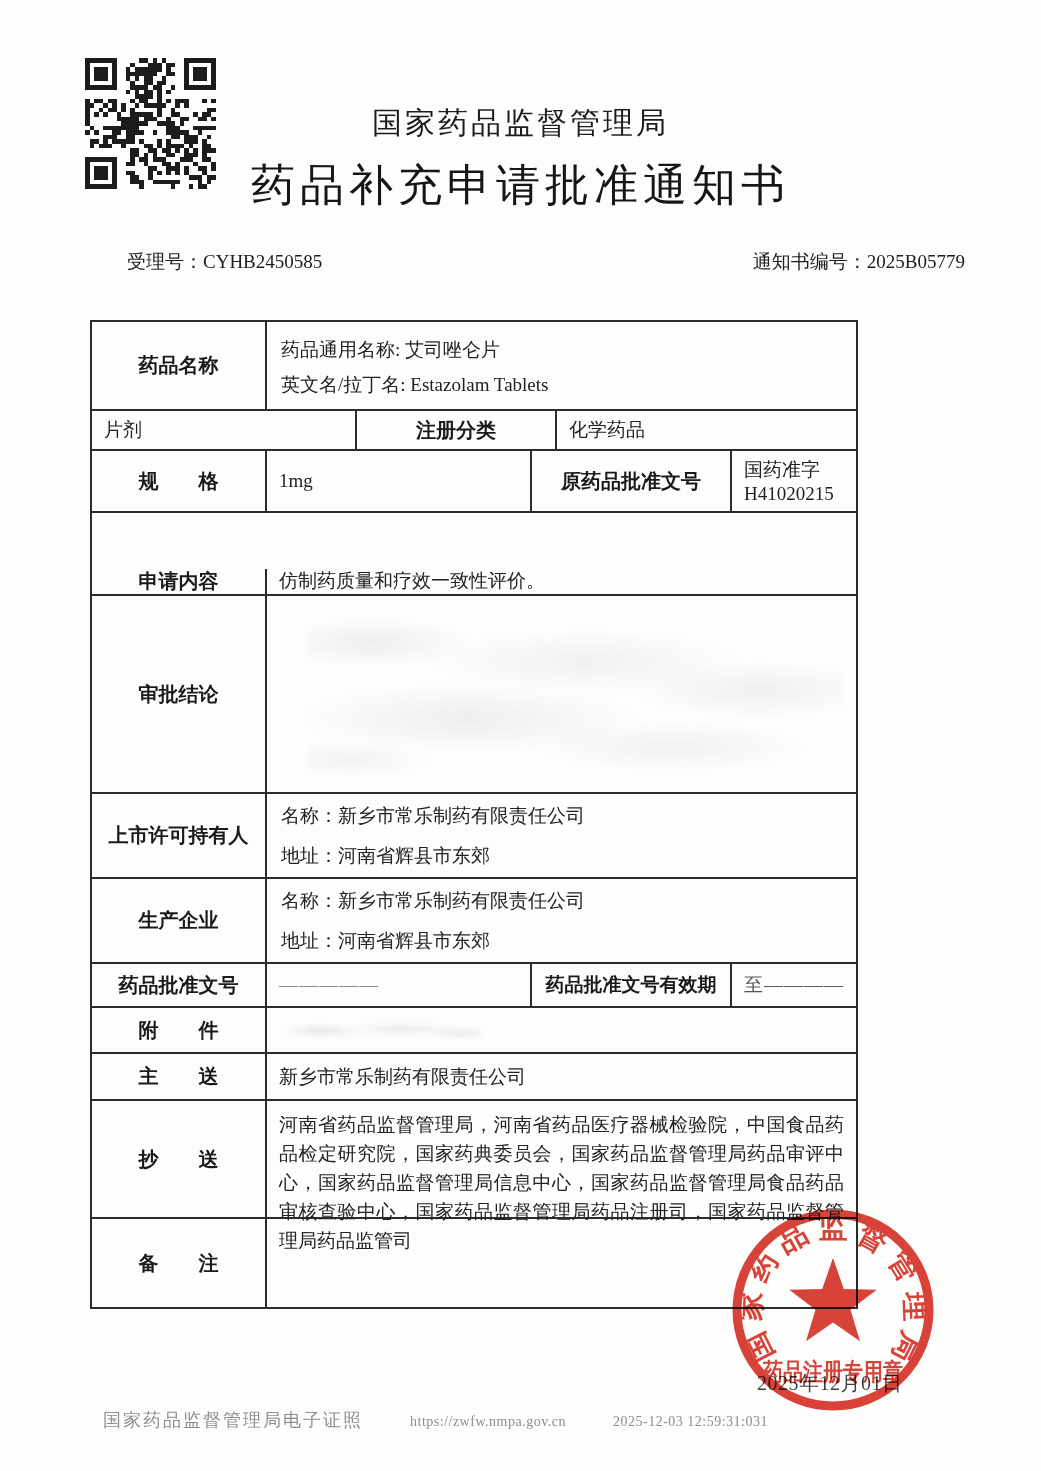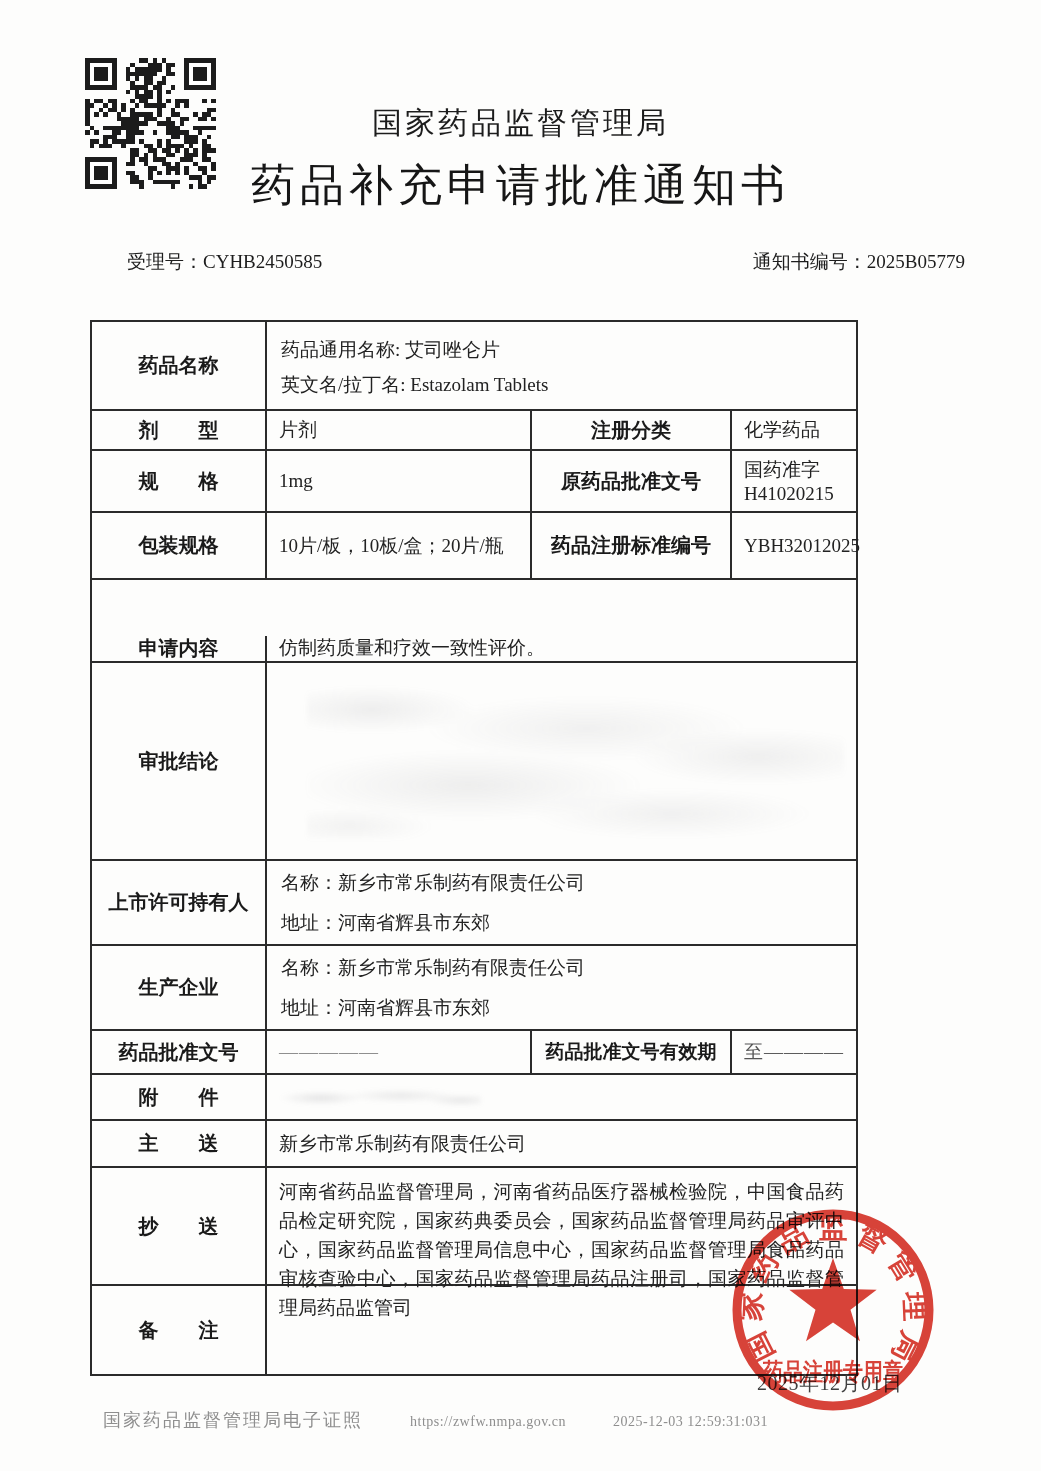--- a/index.html
+++ b/index.html
@@ -443,39 +443,32 @@
 
     <div class="row r1">
       <div class="cell c1 lbl">药品名称</div>
       <div class="cell cv valtop">
         <div>药品通用名称: 艾司唑仑片</div>
         <div>英文名/拉丁名: Estazolam Tablets</div>
       </div>
     </div>
 
     <div class="row r2">
-      <div class="cell c1 lbl">剂　　型</div>
       <div class="cell c2 val">片剂</div>
       <div class="cell c3 lbl">注册分类</div>
       <div class="cell c4 val">化学药品</div>
     </div>
 
     <div class="row r3">
       <div class="cell c1 lbl">规　　格</div>
       <div class="cell c2 val">1mg</div>
       <div class="cell c3 lbl">原药品批准文号</div>
       <div class="cell c4 val">国药准字H41020215</div>
     </div>
 
-    <div class="row r4">
-      <div class="cell c1 lbl">包装规格</div>
-      <div class="cell c2 val">10片/板，10板/盒；20片/瓶</div>
-      <div class="cell c3 lbl">药品注册标准编号</div>
-      <div class="cell c4 val">YBH32012025</div>
-    </div>
 
     <div class="row r5">
       <div class="cell c1 lbl">申请内容</div>
       <div class="cell cv val" style="align-items:flex-start;padding-top:22px;">仿制药质量和疗效一致性评价。</div>
     </div>
 
     <div class="row r6">
       <div class="cell c1 lbl">审批结论</div>
       <div class="cell cv">
         <div class="smudge-big"></div>

